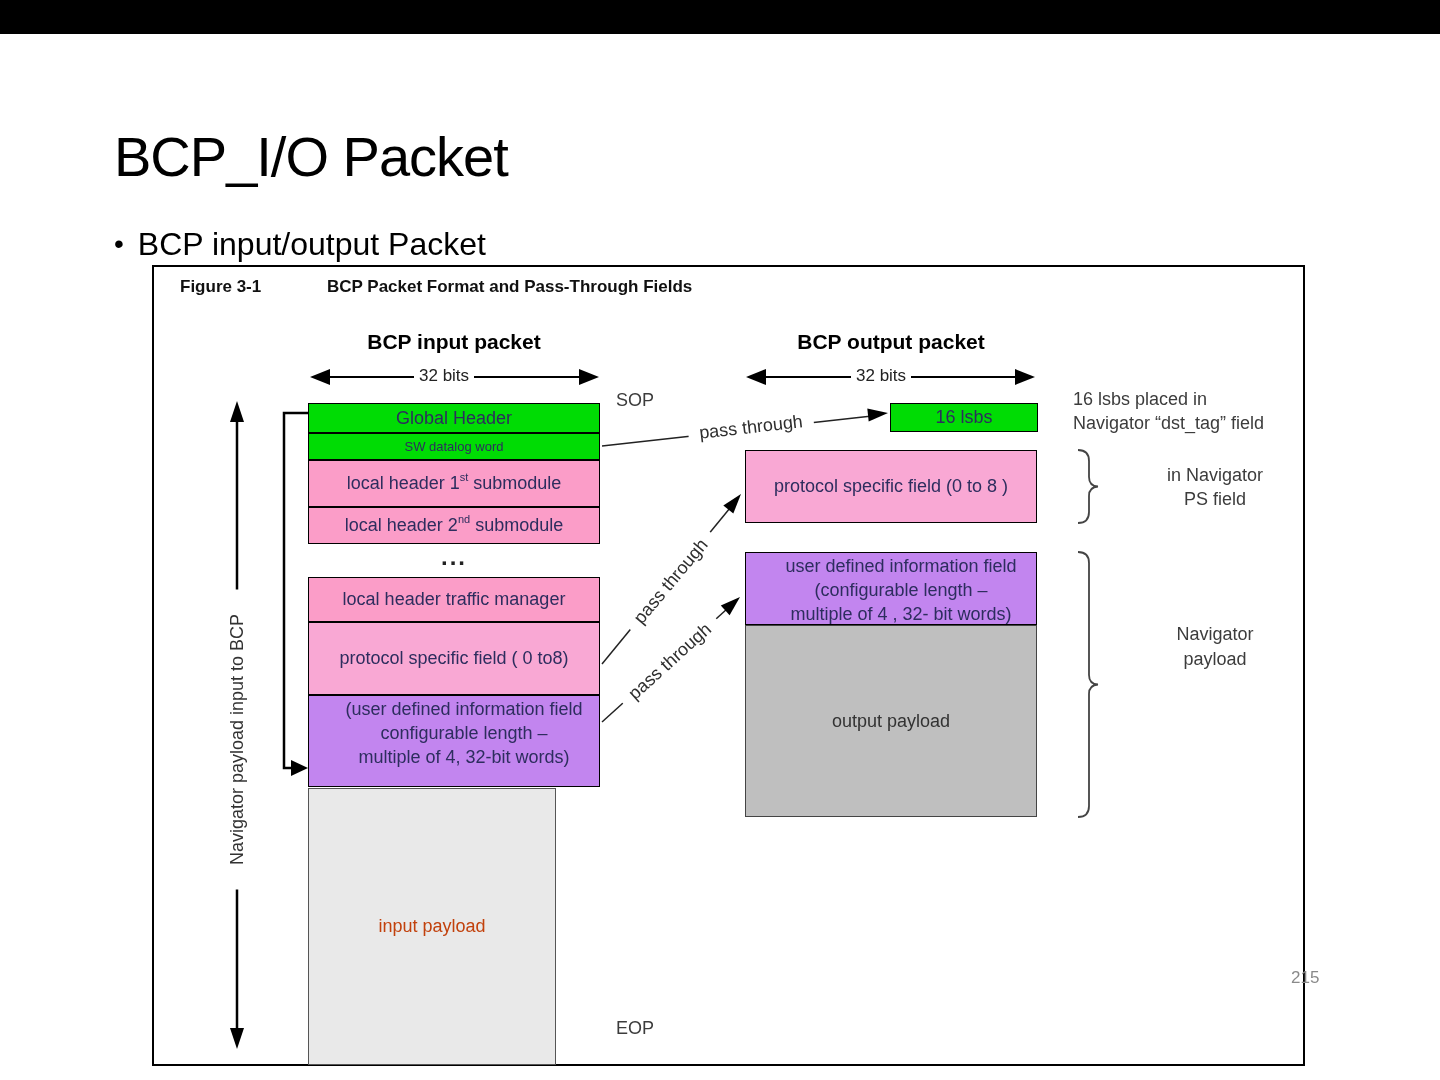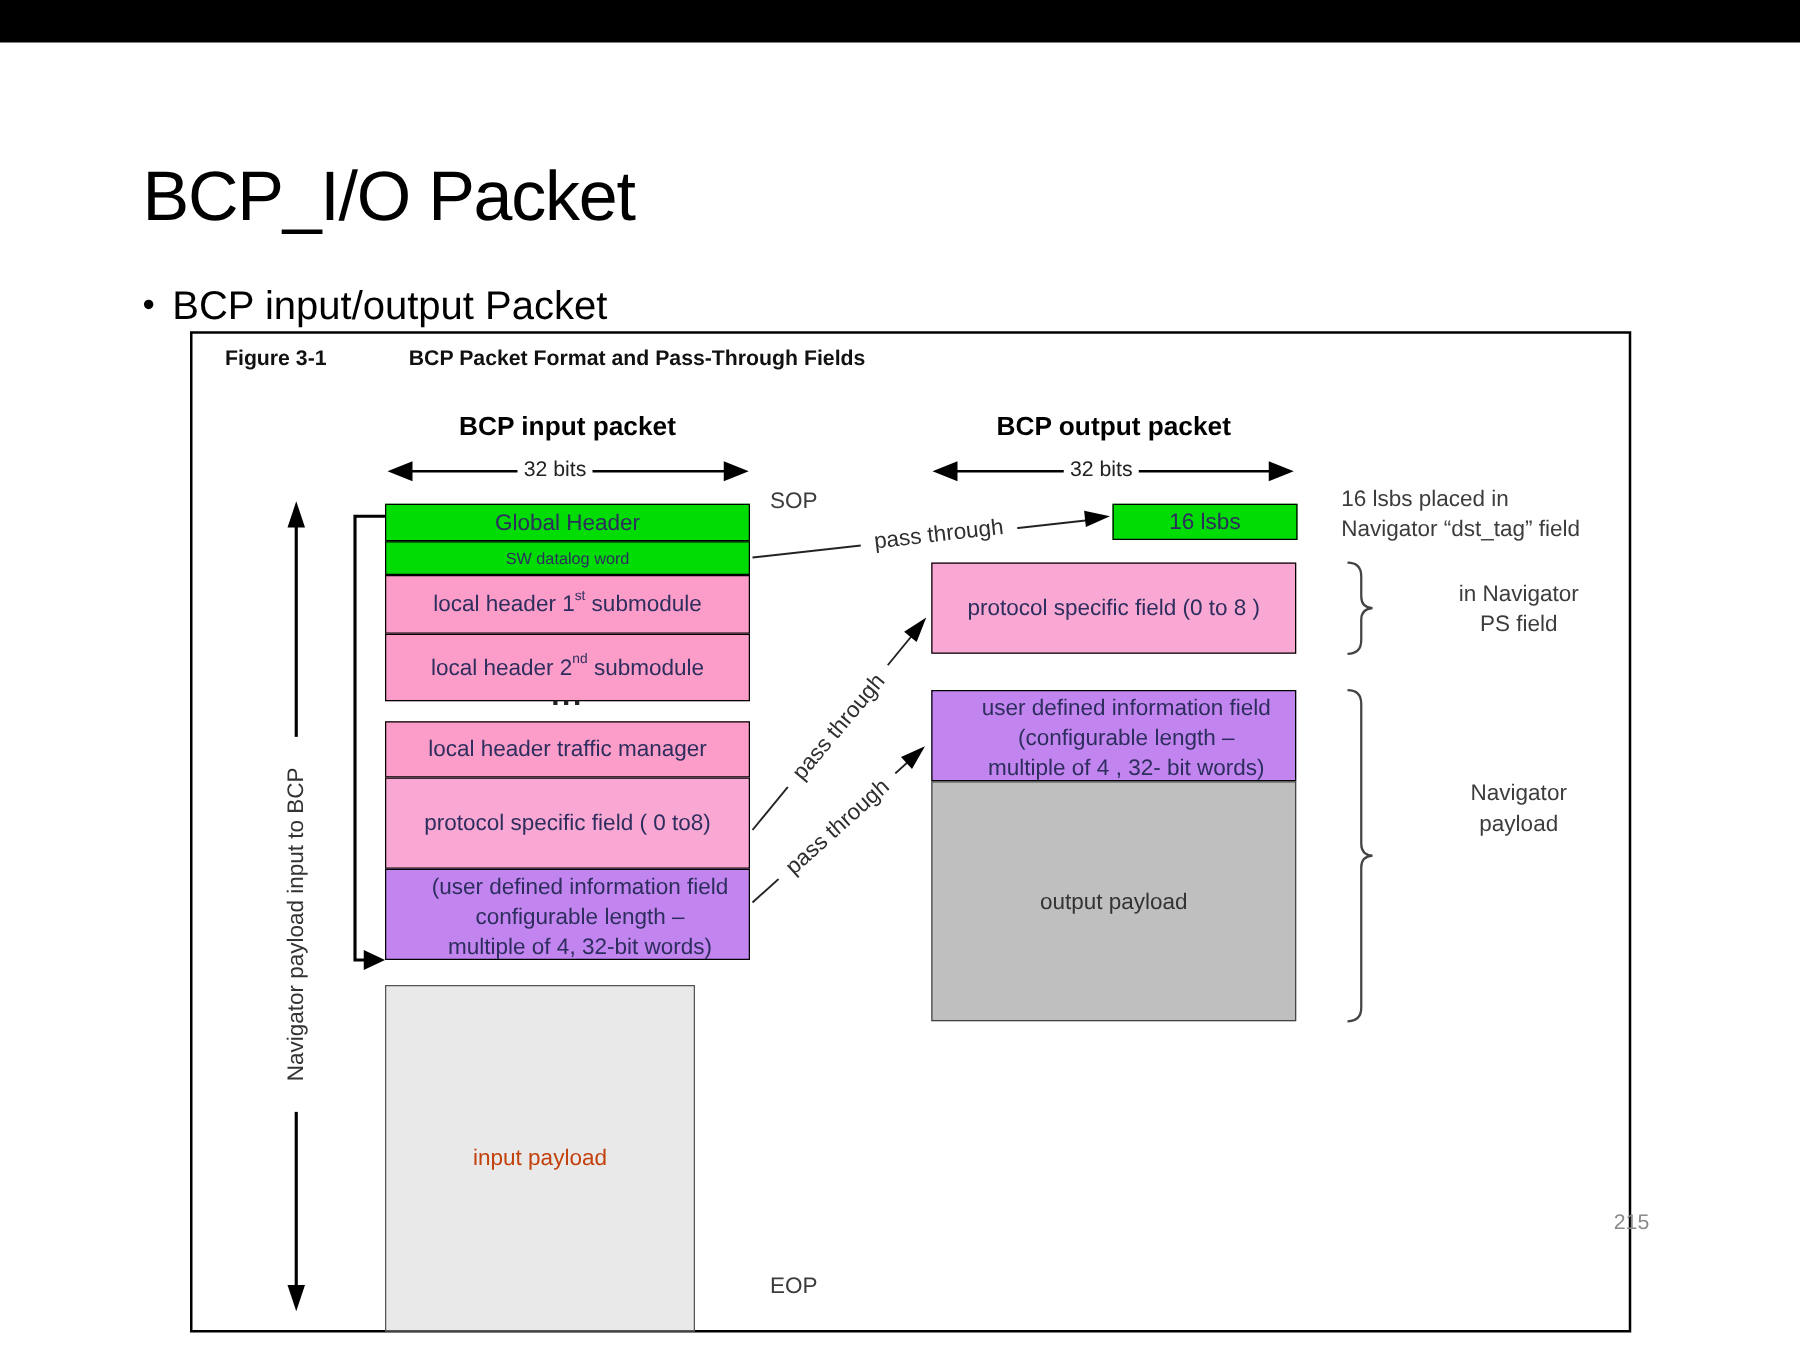--- a/index.html
+++ b/index.html
@@ -93,33 +93,33 @@
     <span>Global Header</span>
   </div>
   <div class="box green" style="left:308px;top:433px;width:292px;height:27px;font-size:13px;">
     <span>SW datalog word</span>
   </div>
   <div class="box pink" style="left:308px;top:460px;width:292px;height:47px;">
     <span>local header 1</span>
       <sup>st</sup>
       <span>submodule</span>
   </div>
-  <div class="box pink" style="left:308px;top:507px;width:292px;height:54px;">
+  <div class="box pink" style="left:308px;top:507px;width:292px;height:37px;">
     <span>local header 2</span>
       <sup>nd</sup>
       <span>submodule</span>
   </div>
   <div class="abs" id="ellipsis" style="left:308px;top:550px;">...</div>
   <div class="box pink" style="left:308px;top:577px;width:292px;height:45px;">
     <span>local header traffic manager</span>
   </div>
   <div class="box cyan" style="left:308px;top:622px;width:292px;height:73px;">
     <span>protocol specific field ( 0 to8)</span>
   </div>
-  <div class="box purple multiline" style="left:308px;top:695px;width:292px;height:73px;">
+  <div class="box purple multiline" style="left:308px;top:695px;width:292px;height:92px;">
     <div>(user defined information field</div>
     <div>configurable length –</div>
     <div>multiple of 4, 32-bit words)</div>
   </div>
   <div class="box lgray" style="left:308px;top:788px;width:248px;height:277px;border-color:#555;color:#c2410c;">
     <span>input payload</span>
   </div>
 
   <div class="box green" style="left:890px;top:403px;width:148px;height:29px;">
     <span>16 lsbs</span>

